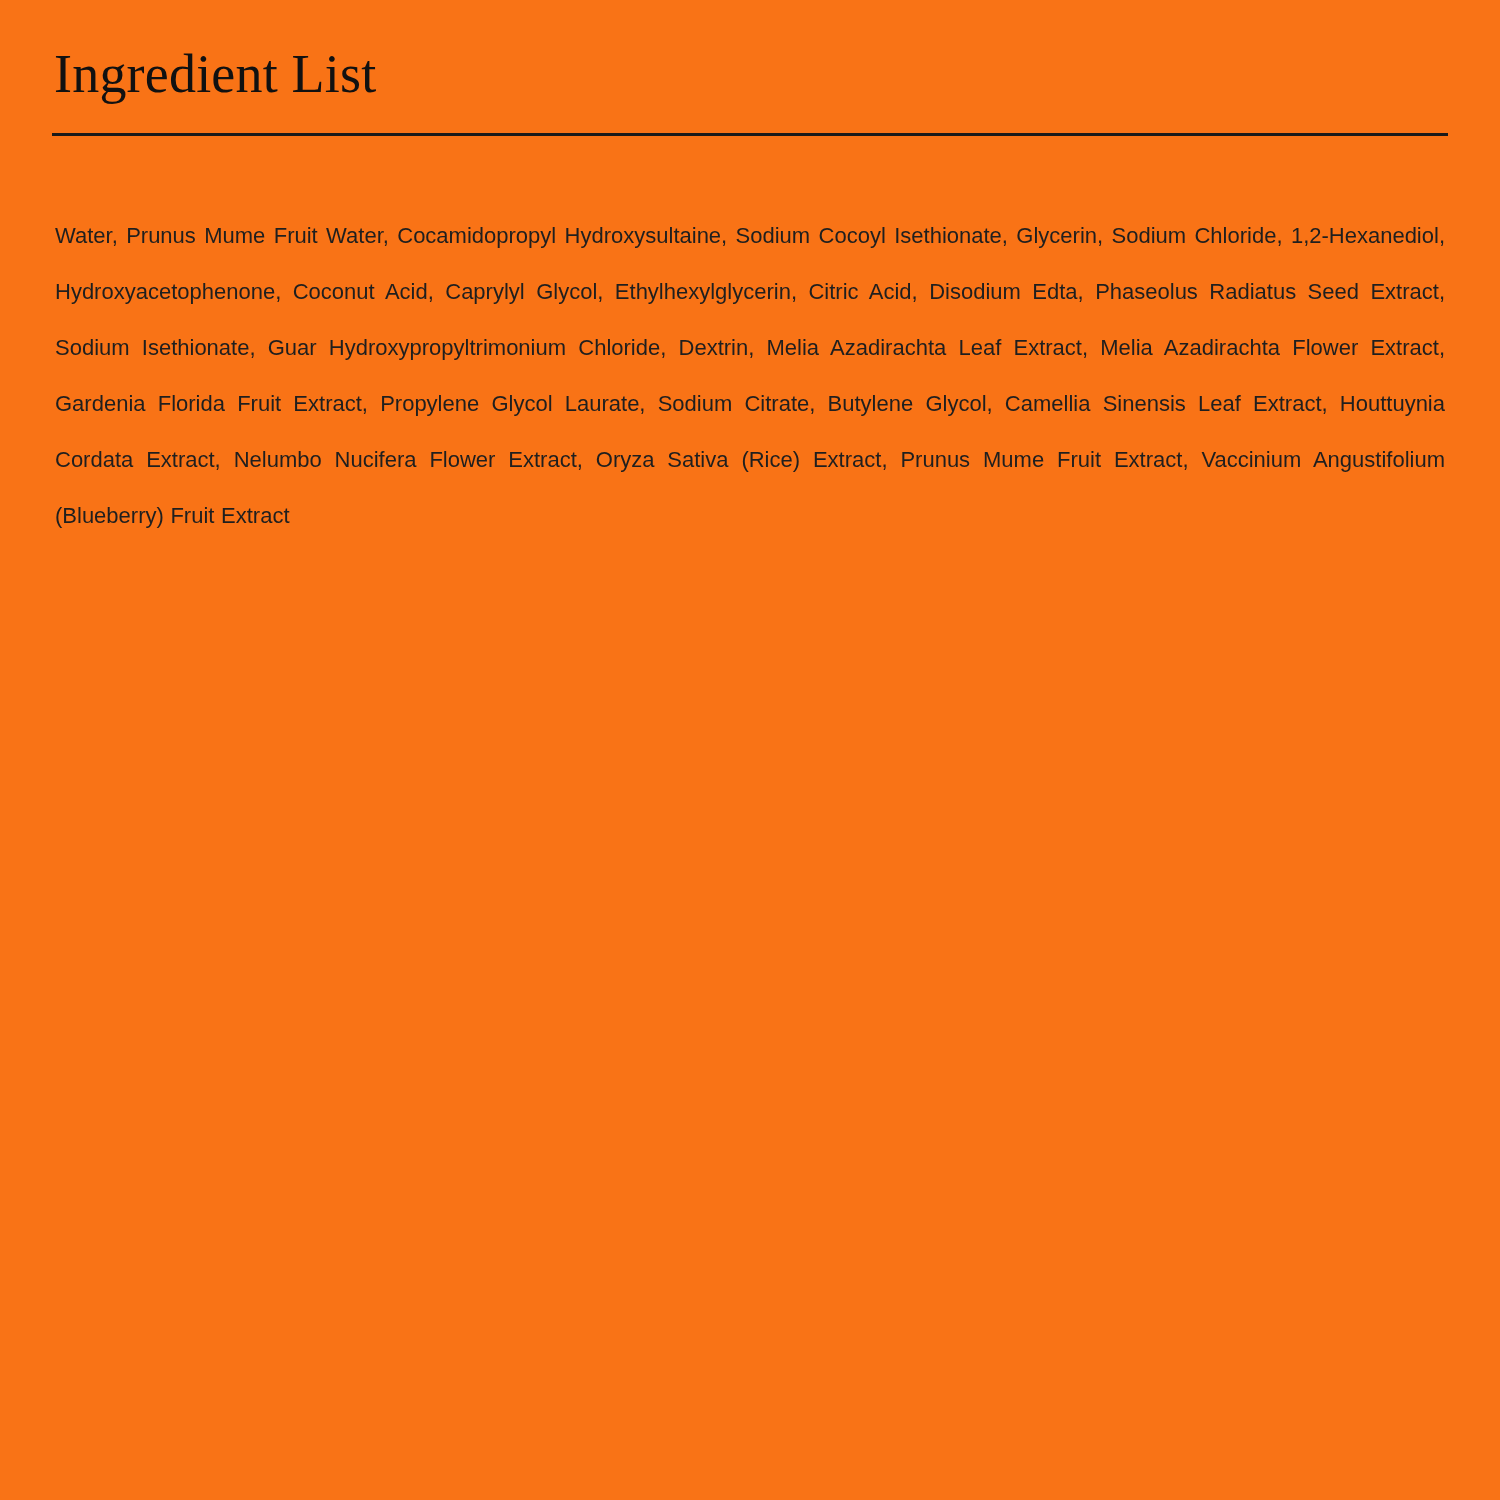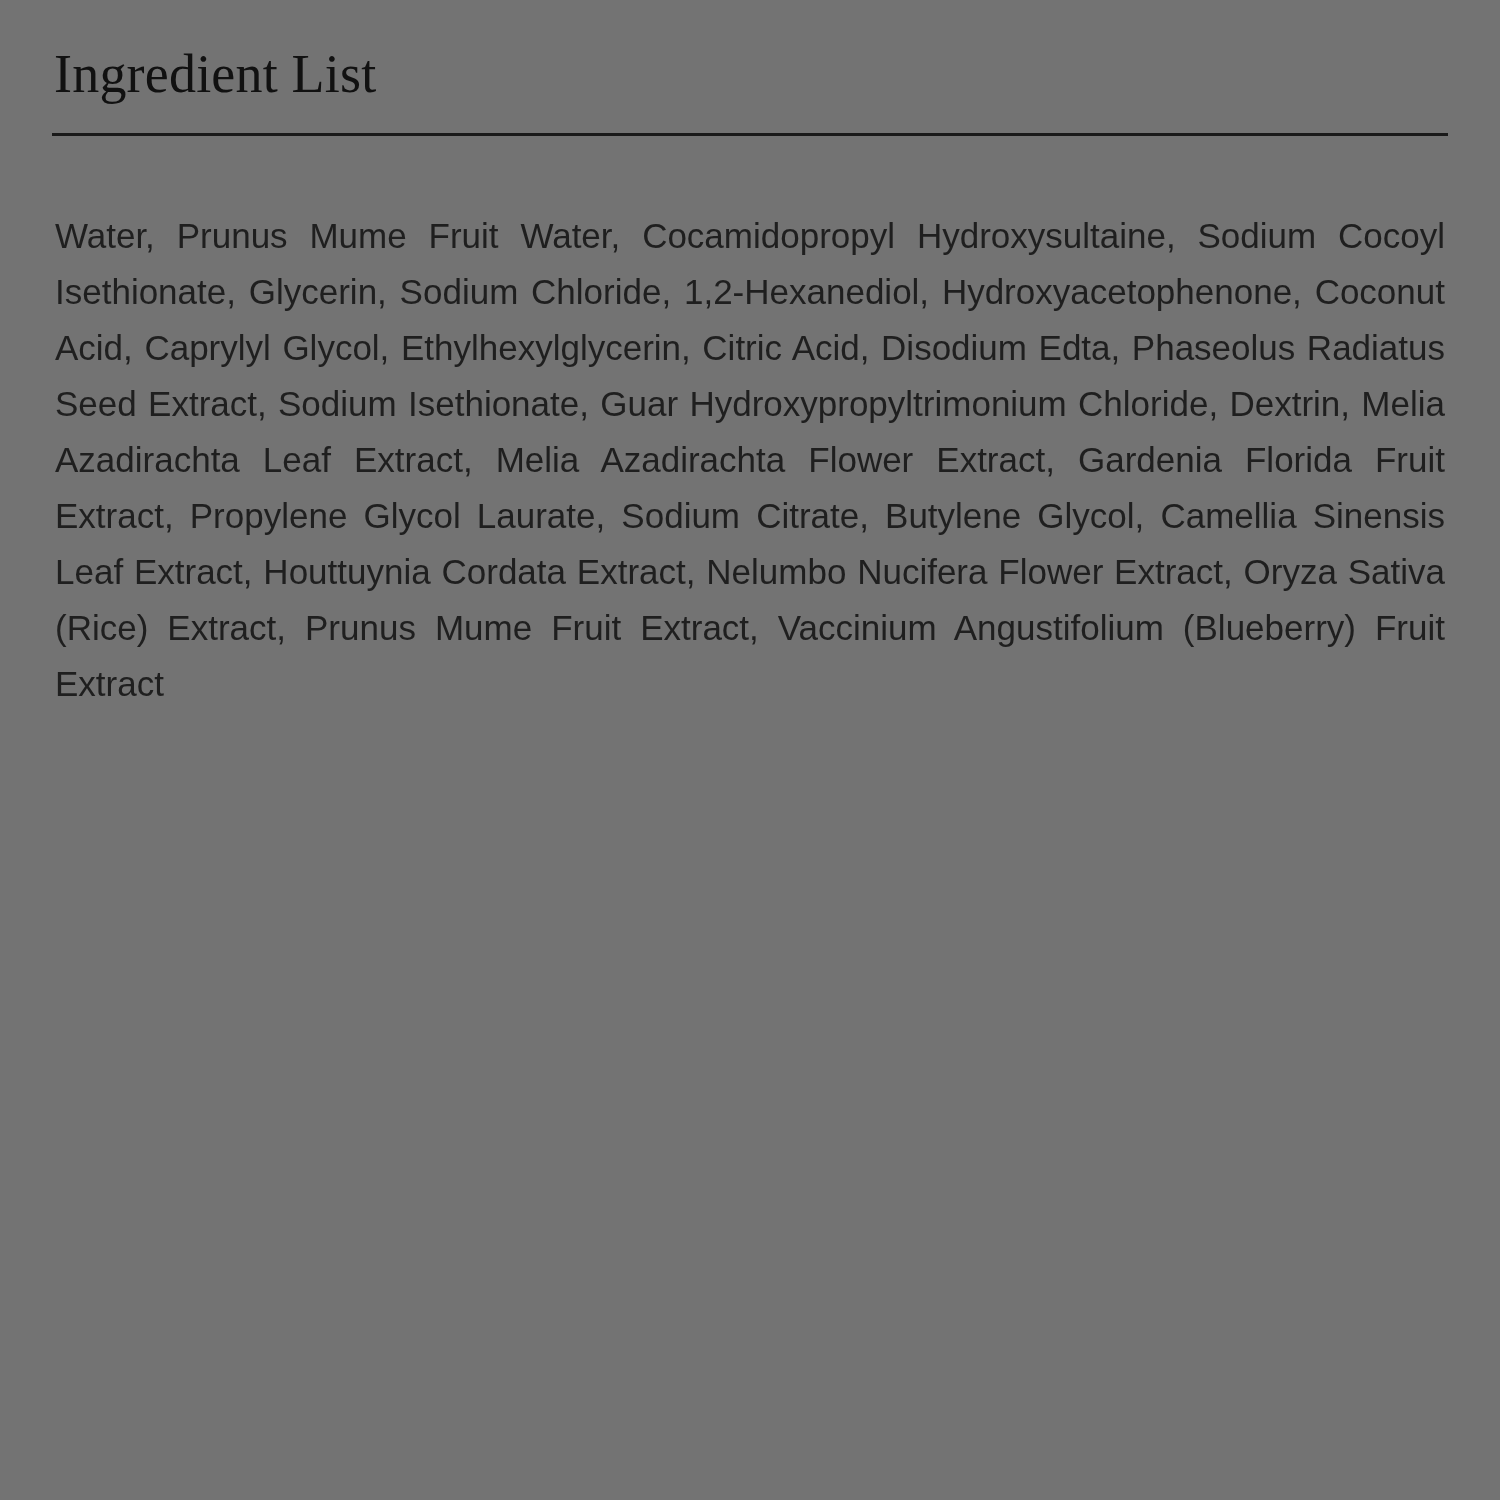--- a/index.html
+++ b/index.html
@@ -11,21 +11,21 @@
     height: 1500px;
     background: #fceeee;
     font-family: "Liberation Sans", sans-serif;
     overflow: hidden;
   }
   .page {
     width: 1500px;
     height: 1500px;
     box-sizing: border-box;
     padding: 36px 52px 12px 52px;
-    background: #737373;
+    background: #f97316;
     position: relative;
   }
   .title {
     font-family: "Liberation Serif", serif;
     font-size: 54px;
     font-weight: 400;
     color: #111111;
     letter-spacing: 0.2px;
     line-height: 1.2;
     margin: 0 0 0 2px;
@@ -34,21 +34,21 @@
   .divider {
     height: 3px;
     background: #1a1a1a;
     margin-top: 26px;
     width: 100%;
   }
   .body-text {
     margin-top: 72px;
     padding: 0 3px;
     font-family: "Liberation Sans", sans-serif;
-    font-size: 35px;
+    font-size: 22px;
     line-height: 56px;
     color: #1f1f1f;
     text-align: justify;
     text-justify: inter-word;
     word-spacing: 0.5px;
   }
 </style>
 </head>
 <body>
 

